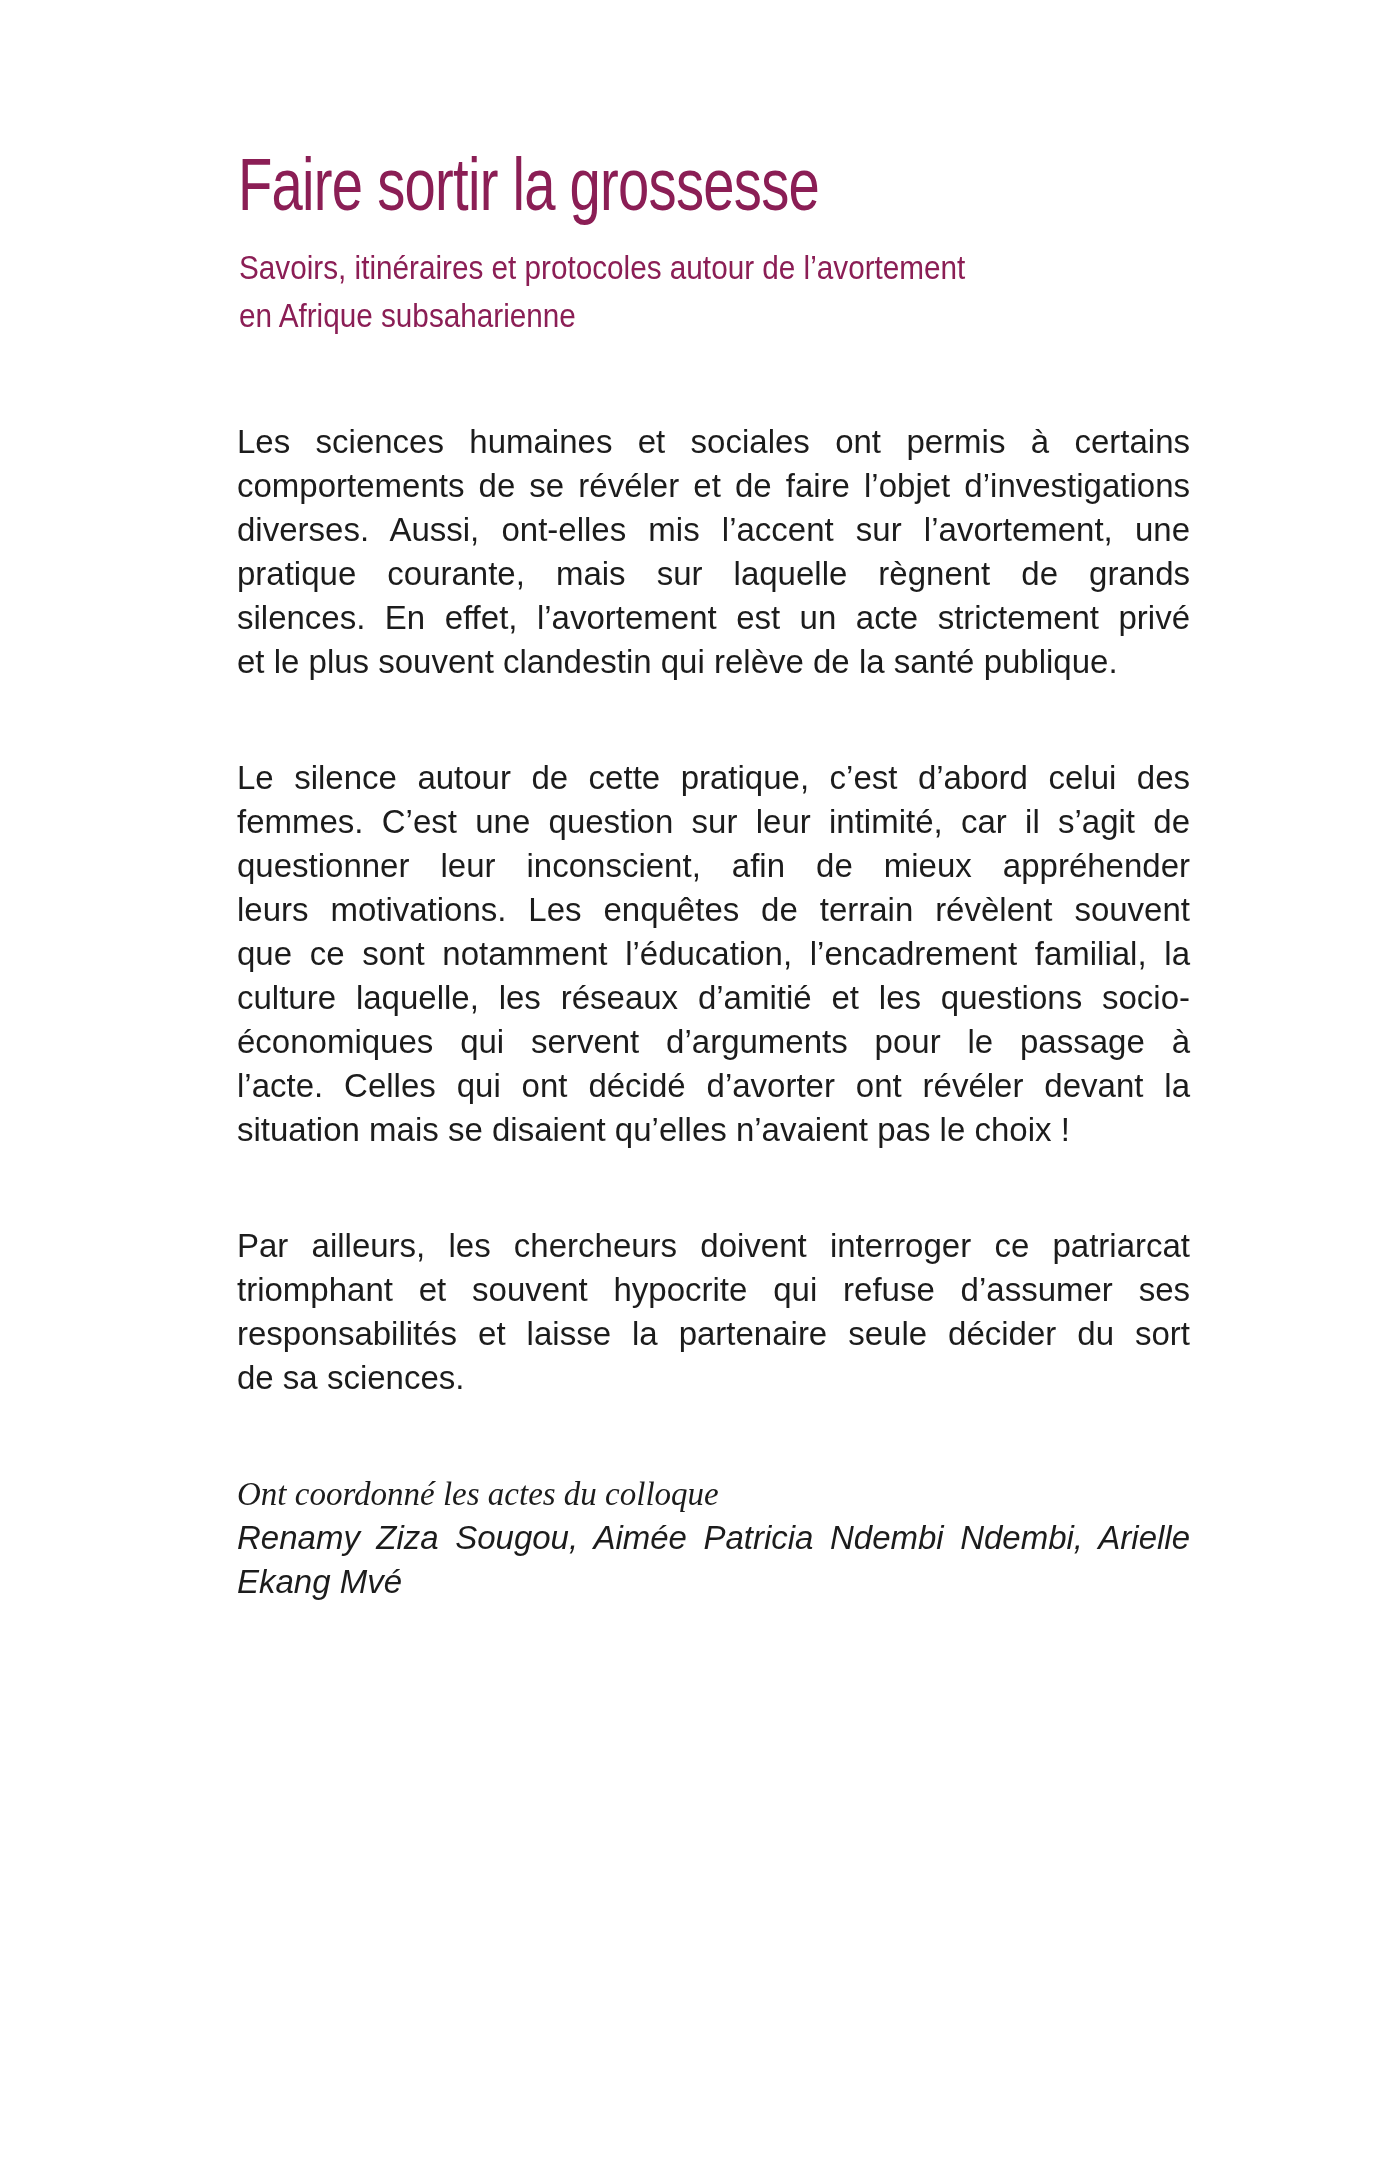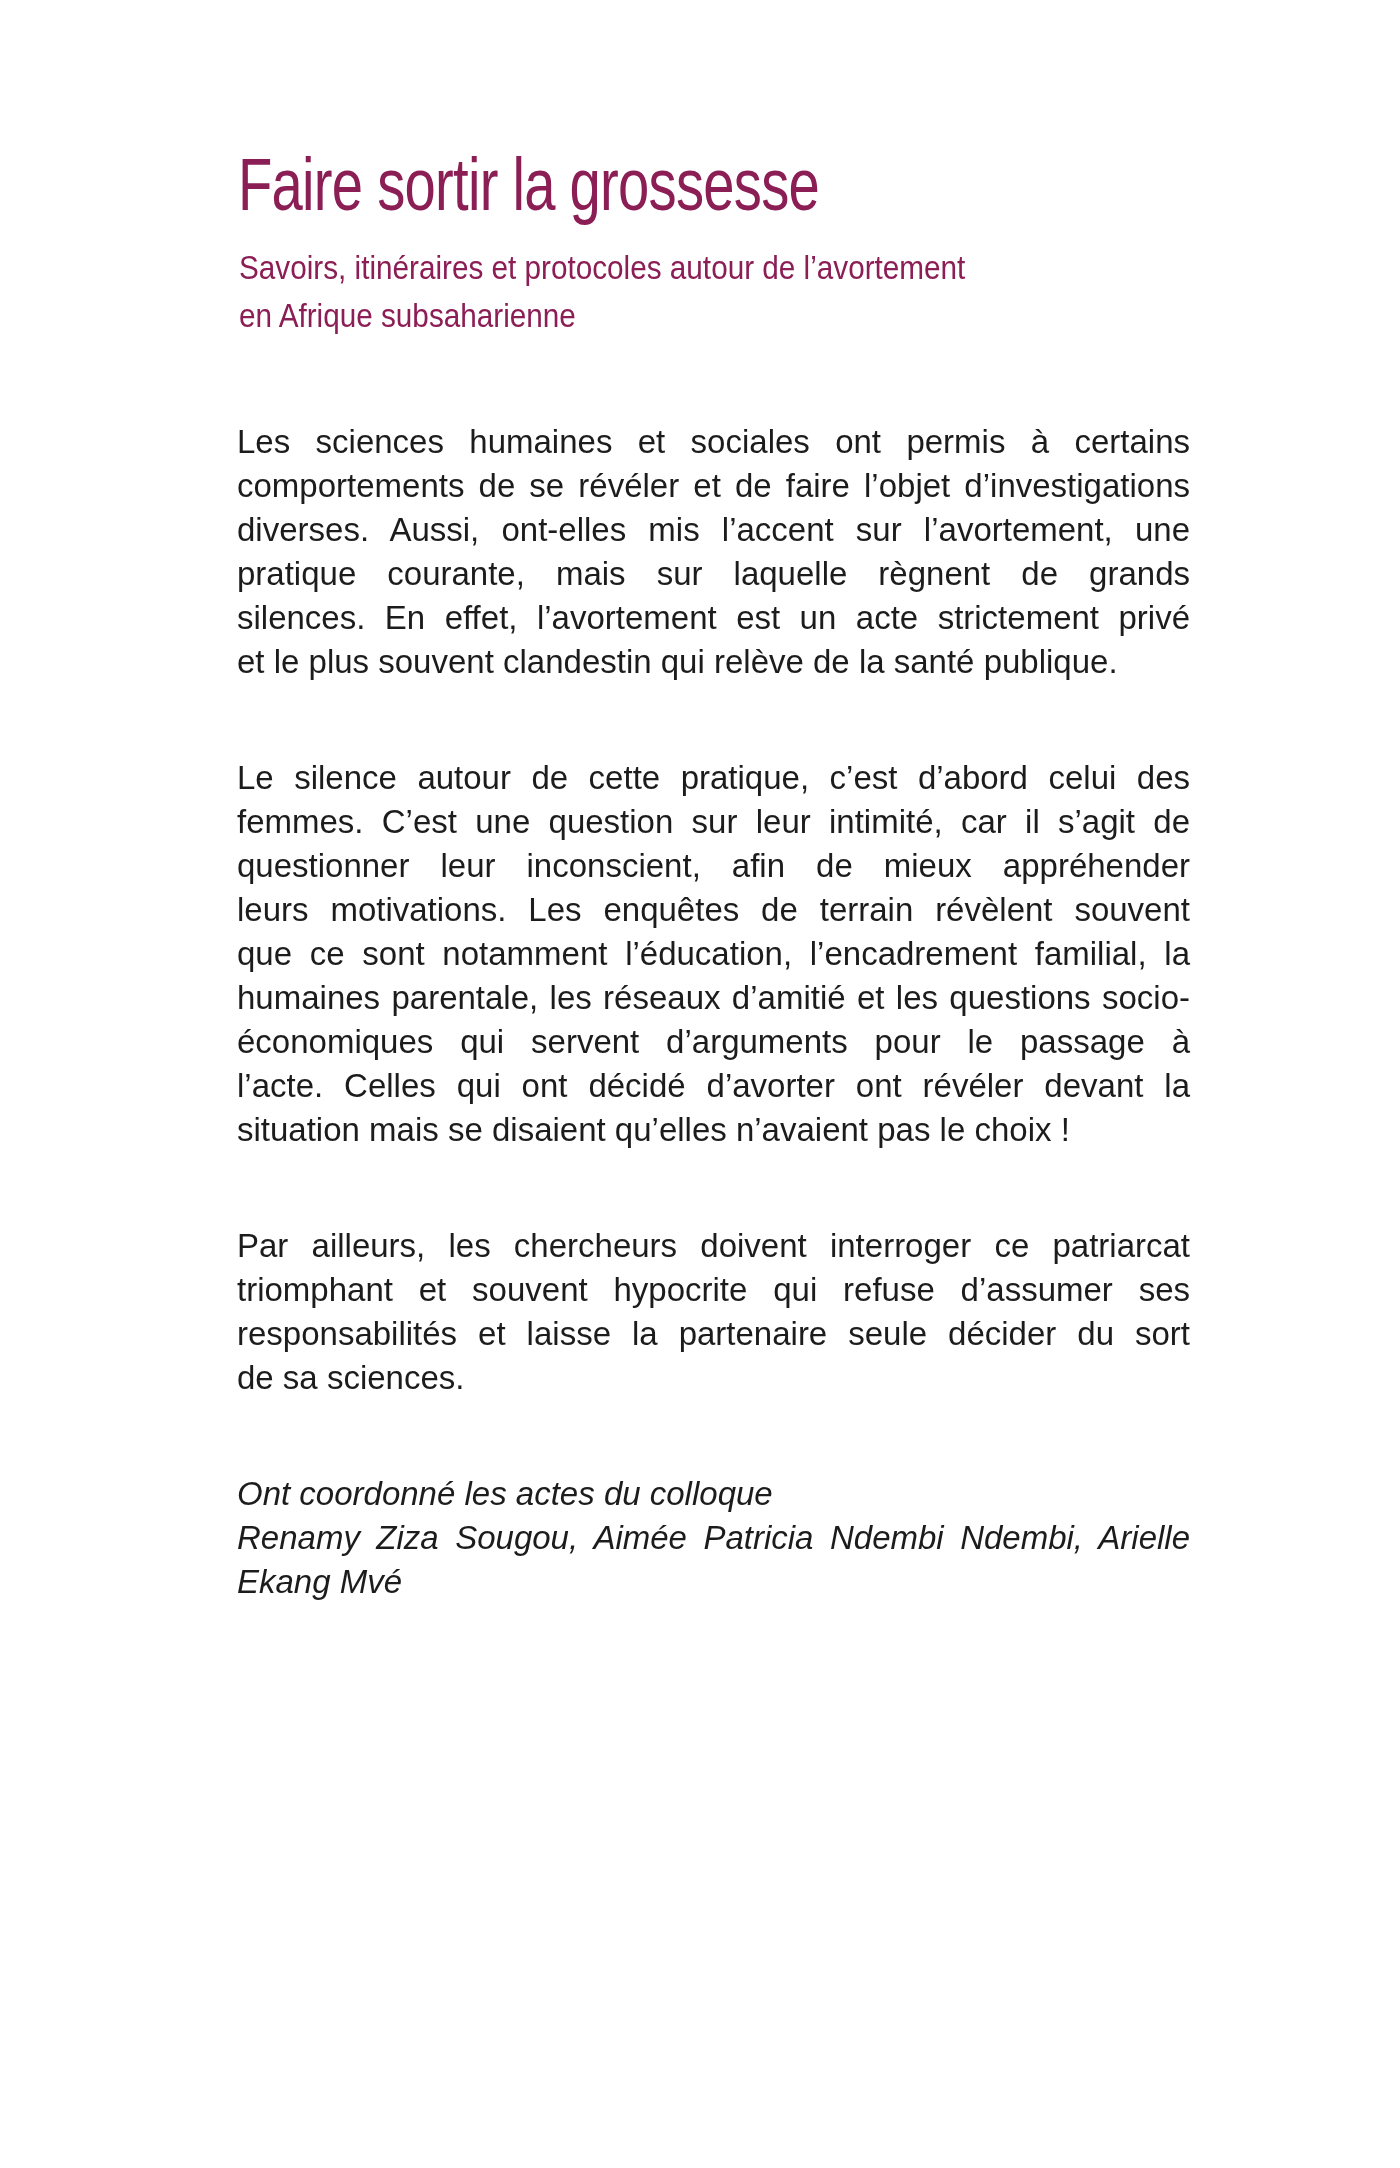--- a/index.html
+++ b/index.html
@@ -47,21 +47,21 @@
   .bline.last { text-align: left; }
   .credits {
     position: absolute;
     left: 237px;
     top: 1472px;
     width: 953px;
     font-size: 33px;
     line-height: 44px;
     font-style: italic;
   }
-  .credits-heading { text-align: left; }
+  .credits-heading { text-align: left; font-family: Liberation Serif, serif; }
   .barcode {
     position: absolute;
     left: 872px;
     top: 1904px;
     width: 310px;
     height: 150px;
   }
   .barcode svg rect { fill: #1a1a1a; }
   .barcode svg text {
     font-family: "Liberation Sans", sans-serif;
@@ -107,21 +107,21 @@
         <div class="bline just">pratique courante, mais sur laquelle règnent de grands</div>
         <div class="bline just">silences. En effet, l’avortement est un acte strictement privé</div>
         <div class="bline last">et le plus souvent clandestin qui relève de la santé publique.</div>
       </div>
       <div class="para">
         <div class="bline just">Le silence autour de cette pratique, c’est d’abord celui des</div>
         <div class="bline just">femmes. C’est une question sur leur intimité, car il s’agit de</div>
         <div class="bline just">questionner leur inconscient, afin de mieux appréhender</div>
         <div class="bline just">leurs motivations. Les enquêtes de terrain révèlent souvent</div>
         <div class="bline just">que ce sont notamment l’éducation, l’encadrement familial, la</div>
-        <div class="bline just">humaines parentale, les réseaux d’amitié et les questions socio-</div>
+        <div class="bline just">culture laquelle, les réseaux d’amitié et les questions socio-</div>
         <div class="bline just">économiques qui servent d’arguments pour le passage à</div>
         <div class="bline just">l’acte. Celles qui ont décidé d’avorter ont révéler devant la</div>
         <div class="bline last">situation mais se disaient qu’elles n’avaient pas le choix !</div>
       </div>
       <div class="para">
         <div class="bline just">Par ailleurs, les chercheurs doivent interroger ce patriarcat</div>
         <div class="bline just">triomphant et souvent hypocrite qui refuse d’assumer ses</div>
         <div class="bline just">responsabilités et laisse la partenaire seule décider du sort</div>
         <div class="bline last">de sa sciences.</div>
       </div>

